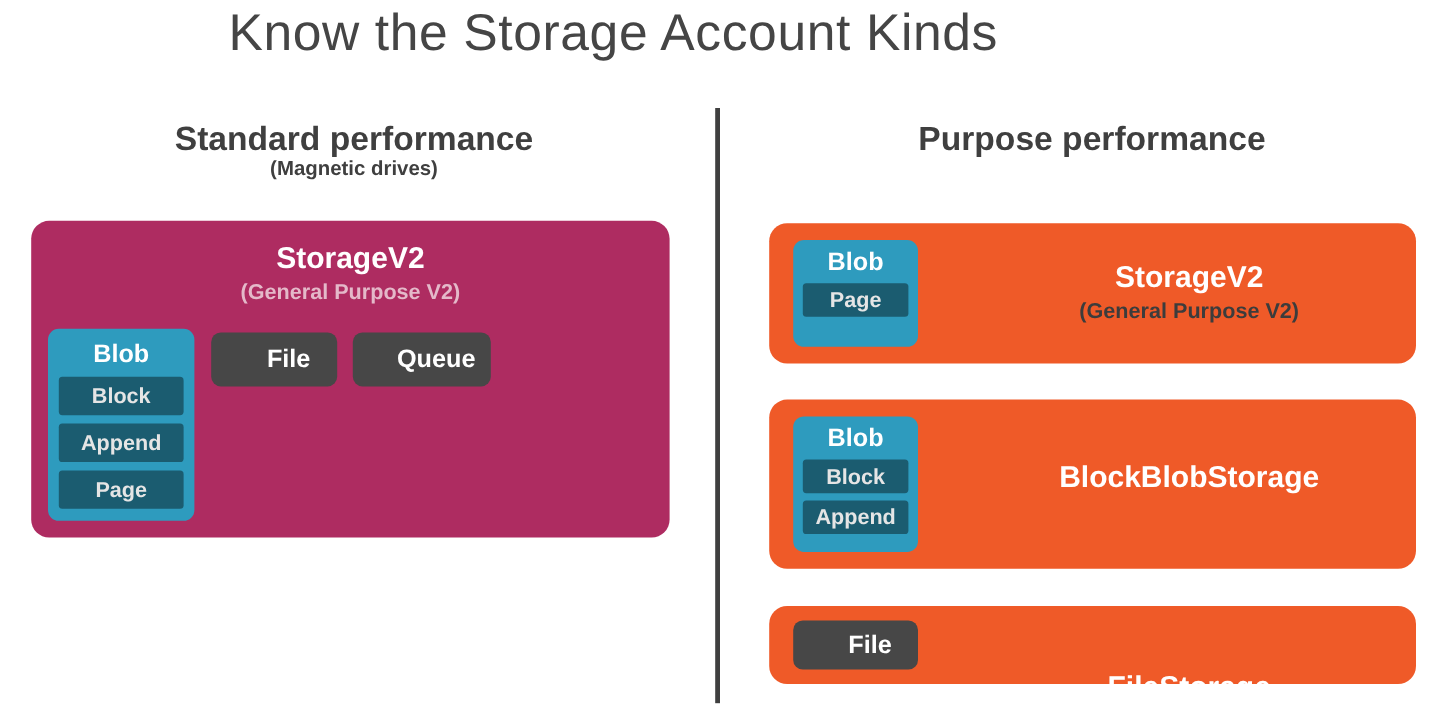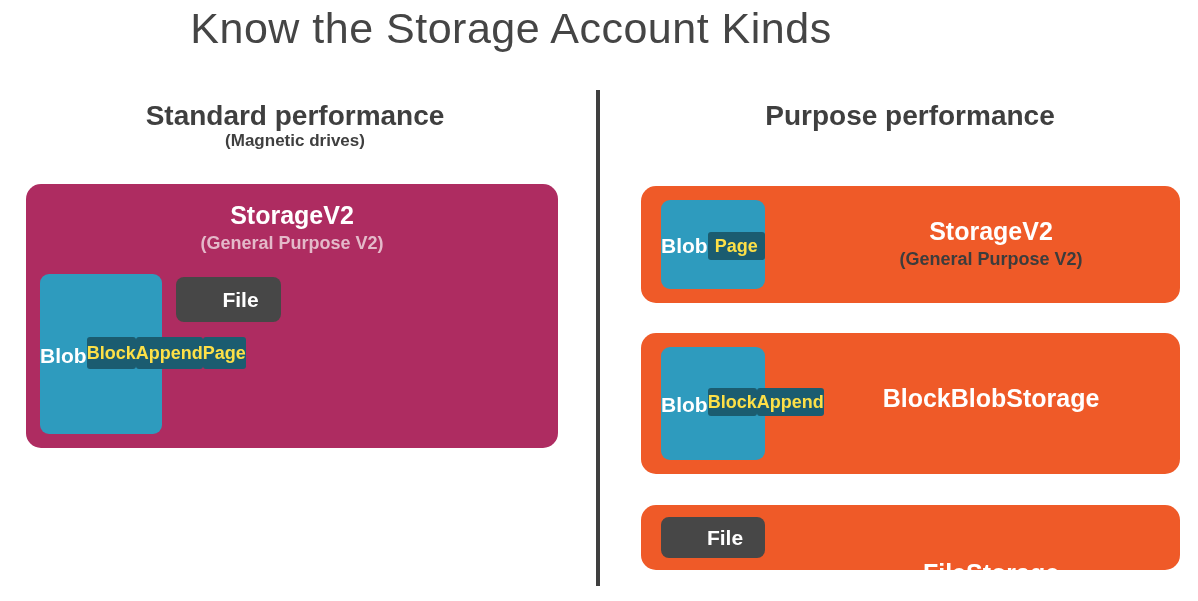--- a/index.html
+++ b/index.html
@@ -88,32 +88,32 @@
   .t2-light { color: #E4B9C9; }
   .t2-dark  { color: #3C3C3C; }
 
   
   .blob-group {
     position: absolute;
     background: #2E9BBE;
     border-radius: 9px;
     box-sizing: border-box;
     display: flex;
-    flex-direction: row;
+    flex-direction: column;
     align-items: center;
   }
   .blob-label {
     color: #ffffff;
     font-size: 21px;
     font-weight: bold;
     white-space: nowrap;
   }
   .subchip {
     background: #1B5C70;
-    color: #fde047;
+    color: #e5e5e5;
     font-size: 18px;
     font-weight: bold;
     border-radius: 3px;
     text-align: center;
     white-space: nowrap;
     box-sizing: border-box;
     display: flex;
     align-items: center;
     justify-content: center;
   }
@@ -194,20 +194,21 @@
   </div>
 
   <div class="blob-group" id="blob-group-std">
     <div class="blob-label">Blob</div>
     <div class="subchip">Block</div>
     <div class="subchip">Append</div>
     <div class="subchip">Page</div>
   </div>
 
   <div class="pill" style="left:150px; top:93px; width:105px; height:45px;">File</div>
+  <div class="pill" style="left:268px; top:93px; width:115px; height:45px;">Queue</div>
 </div>
 
 <div class="panel panel-orange" id="panel-gpv2">
   <div class="blob-group" id="blob-group-gpv2">
     <div class="blob-label">Blob</div>
     <div class="subchip">Page</div>
   </div>
   <div class="panel-title" id="panel-gpv2-title">
     <div class="t1">StorageV2</div>
     <div class="t2 t2-dark">(General Purpose V2)</div>

